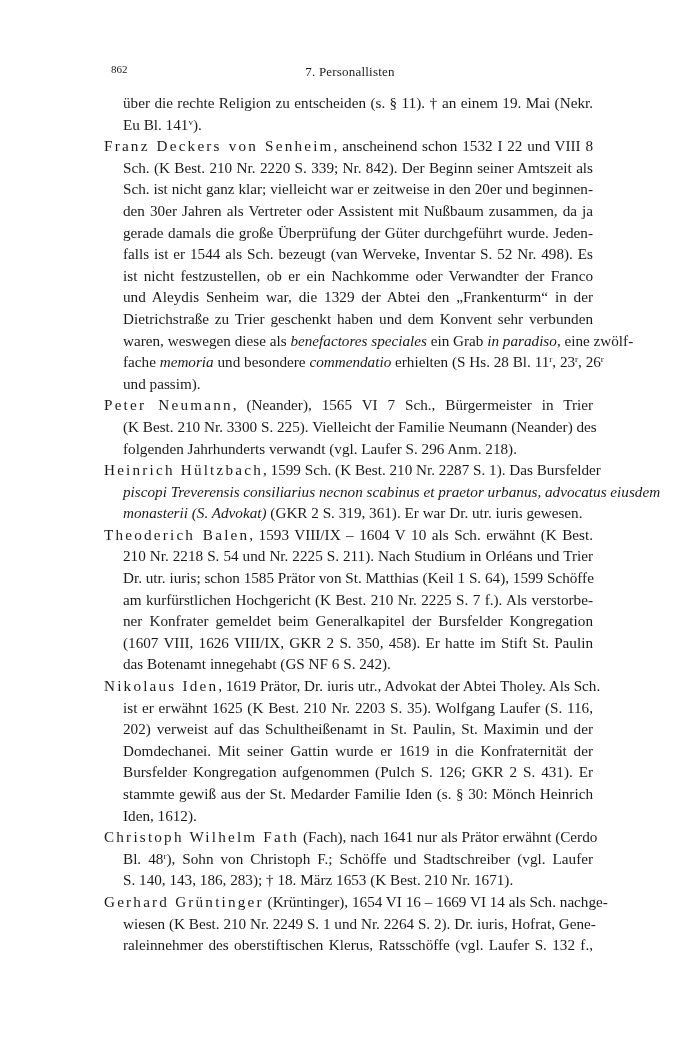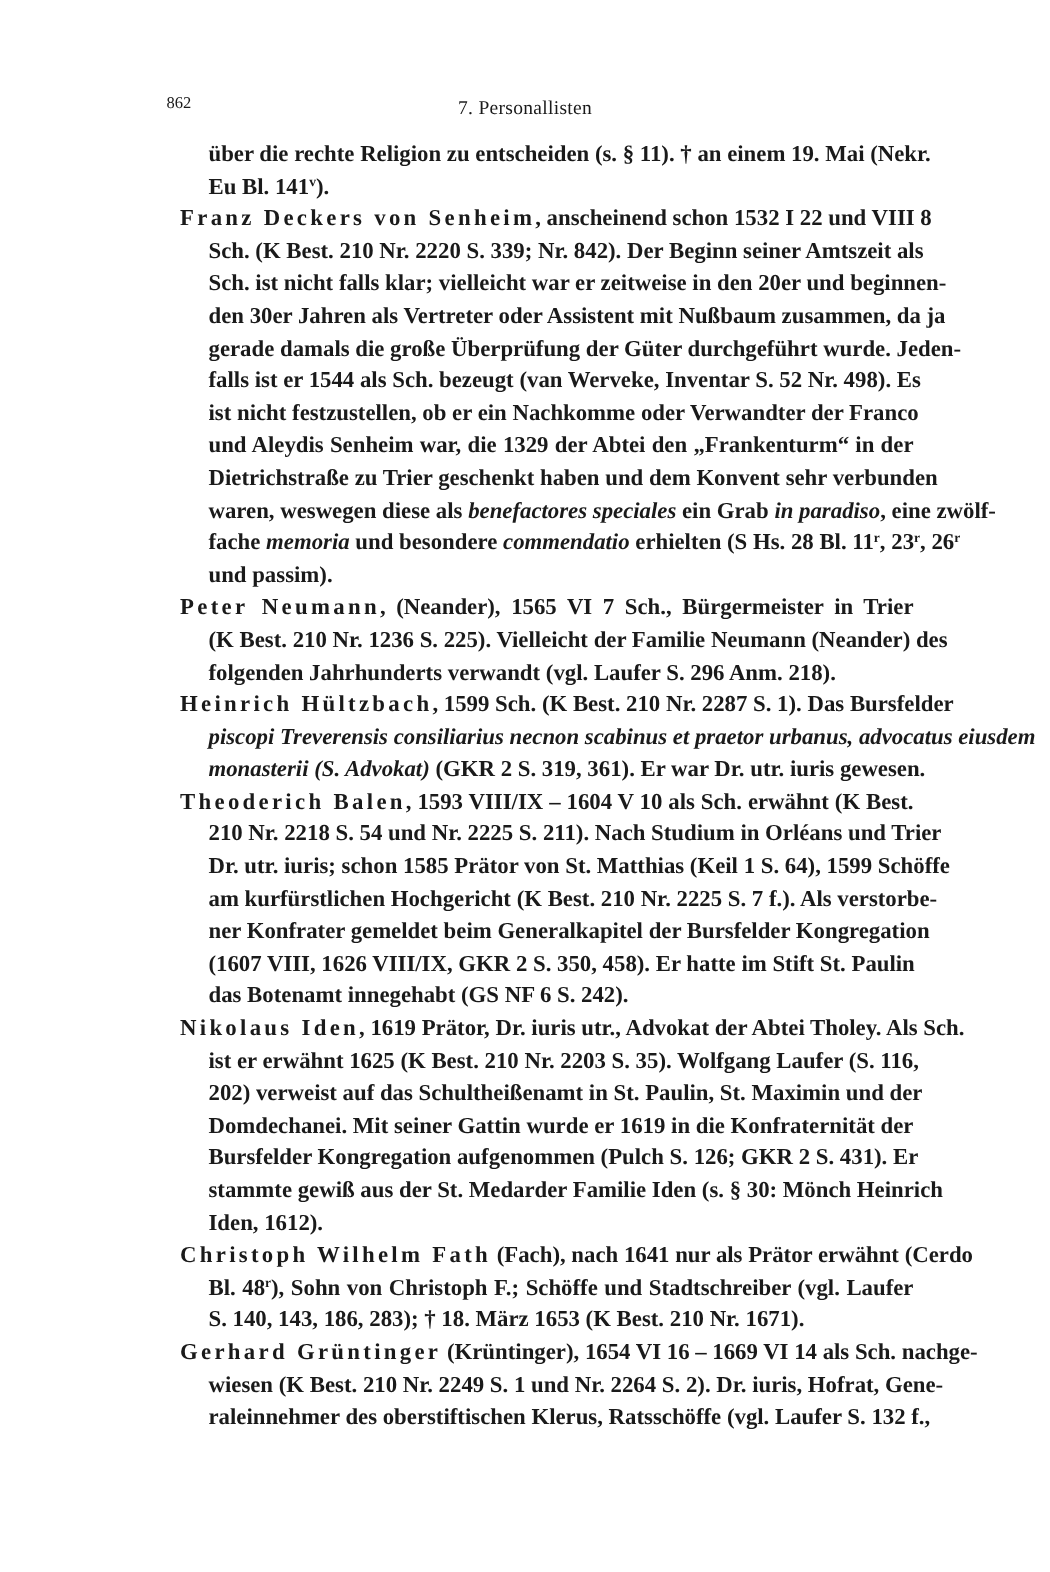--- a/index.html
+++ b/index.html
@@ -1,20 +1,20 @@
 <!DOCTYPE html>
 <html><head>
 <meta charset="utf-8">
 <style>
   html, body { margin:0; padding:0; background:#ffffff; }
   body { width:700px; height:1048px; position:relative; overflow:hidden;
          font-family:"Liberation Serif","DejaVu Serif",serif; color:#1a1a1a; }
   .pagenum { position:absolute; left:111px; top:63px; font-size:11px; }
   .runhead { position:absolute; left:0; width:700px; top:64px; text-align:center; font-size:13px; letter-spacing:0.2px; }
-  .body { position:absolute; left:120px; top:92px; width:489px; font-size:15.2px; line-height:21.6px;font-weight:bold; }
+  .body { position:absolute; left:104px; top:92px; width:489px; font-size:15.2px; line-height:21.6px; }
   .line { display:block; white-space:nowrap; text-align:justify; text-align-last:justify; height:21.6px; overflow:visible; }
   .line.ind { padding-left:19px; }
   .line.last { text-align-last:left; }
   .name { letter-spacing:2.2px; }
   i { font-style:italic; }
   sup { font-size:9px; vertical-align:5px; line-height:0; }
 </style>
 </head>
 <body>
 
@@ -22,34 +22,34 @@
 <div class="runhead">7. Personallisten</div>
 
 <div class="body" id="body">
     <div>
       <span class="line ind">über die rechte Religion zu entscheiden (s. § 11). † an einem 19. Mai (Nekr.</span>
       <span class="line ind last">Eu Bl. 141<sup>v</sup>).</span>
     </div>
     <div>
       <span class="line"><span class="name">Franz Deckers von Senheim</span>, anscheinend schon 1532 I 22 und VIII 8</span>
       <span class="line ind">Sch. (K Best. 210 Nr. 2220 S. 339; Nr. 842). Der Beginn seiner Amtszeit als</span>
-      <span class="line ind">Sch. ist nicht falls klar; vielleicht war er zeitweise in den 20er und beginnen-</span>
+      <span class="line ind">Sch. ist nicht ganz klar; vielleicht war er zeitweise in den 20er und beginnen-</span>
       <span class="line ind">den 30er Jahren als Vertreter oder Assistent mit Nußbaum zusammen, da ja</span>
       <span class="line ind">gerade damals die große Überprüfung der Güter durchgeführt wurde. Jeden-</span>
       <span class="line ind">falls ist er 1544 als Sch. bezeugt (van Werveke, Inventar S. 52 Nr. 498). Es</span>
       <span class="line ind">ist nicht festzustellen, ob er ein Nachkomme oder Verwandter der Franco</span>
       <span class="line ind">und Aleydis Senheim war, die 1329 der Abtei den „Frankenturm“ in der</span>
       <span class="line ind">Dietrichstraße zu Trier geschenkt haben und dem Konvent sehr verbunden</span>
       <span class="line ind">waren, weswegen diese als <i>benefactores speciales</i> ein Grab <i>in paradiso</i>, eine zwölf-</span>
       <span class="line ind">fache <i>memoria</i> und besondere <i>commendatio</i> erhielten (S Hs. 28 Bl. 11<sup>r</sup>, 23<sup>r</sup>, 26<sup>r</sup></span>
       <span class="line ind last">und passim).</span>
     </div>
     <div>
       <span class="line"><span class="name">Peter Neumann</span>, (Neander), 1565 VI 7 Sch., Bürgermeister in Trier</span>
-      <span class="line ind">(K Best. 210 Nr. 1236 S. 225). Vielleicht der Familie Neumann (Neander) des</span>
+      <span class="line ind">(K Best. 210 Nr. 3300 S. 225). Vielleicht der Familie Neumann (Neander) des</span>
       <span class="line ind last">folgenden Jahrhunderts verwandt (vgl. Laufer S. 296 Anm. 218).</span>
     </div>
     <div>
       <span class="line"><span class="name">Heinrich Hültzbach</span>, 1599 Sch. (K Best. 210 Nr. 2287 S. 1). Das Bursfelder</span>
       <span class="line ind"><i>piscopi Treverensis consiliarius necnon scabinus et praetor urbanus, advocatus eiusdem</i></span>
       <span class="line ind last"><i>monasterii (S. Advokat)</i> (GKR 2 S. 319, 361). Er war Dr. utr. iuris gewesen.</span>
     </div>
     <div>
       <span class="line"><span class="name">Theoderich Balen</span>, 1593 VIII/IX – 1604 V 10 als Sch. erwähnt (K Best.</span>
       <span class="line ind">210 Nr. 2218 S. 54 und Nr. 2225 S. 211). Nach Studium in Orléans und Trier</span>

